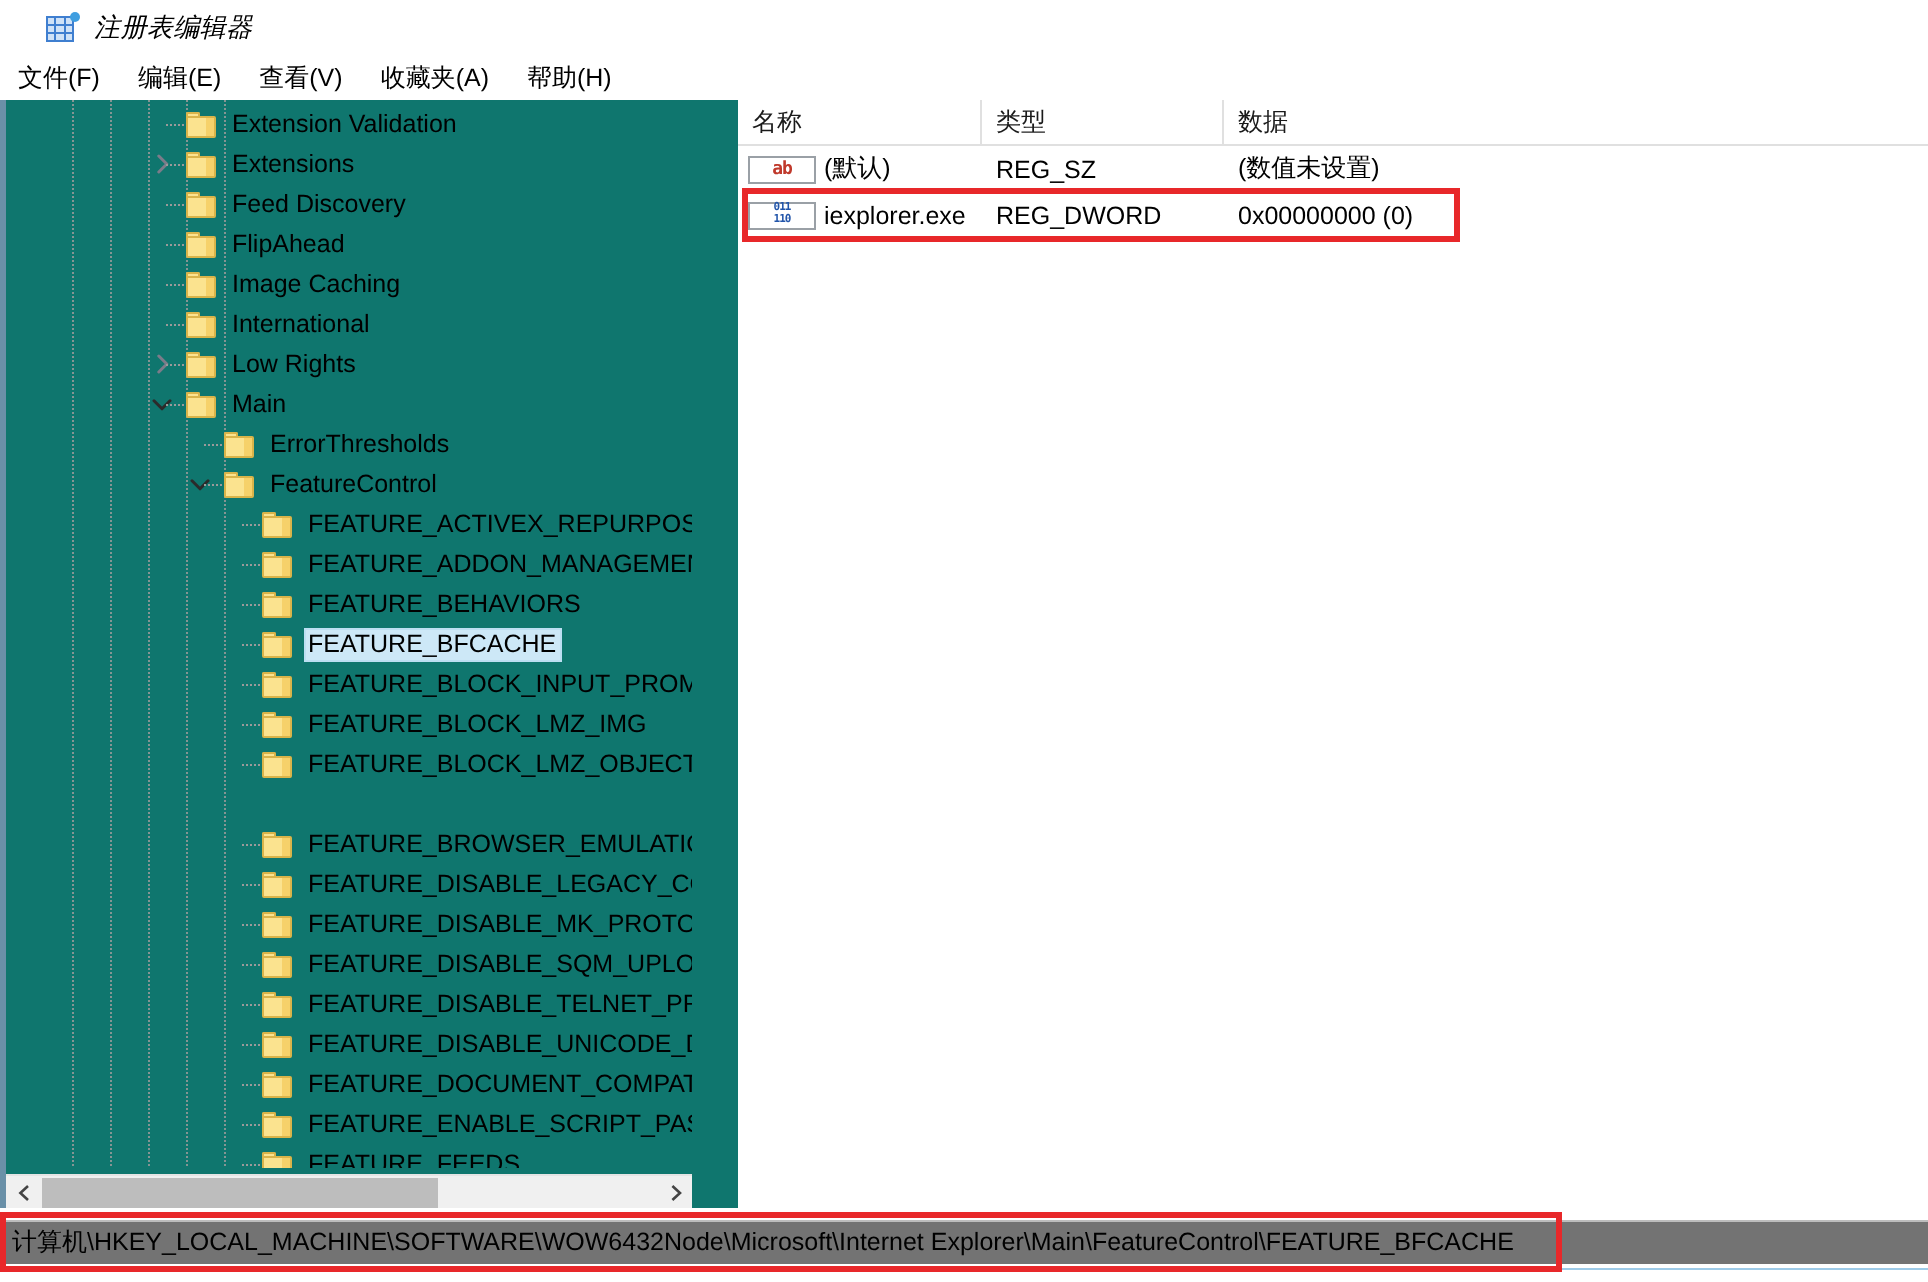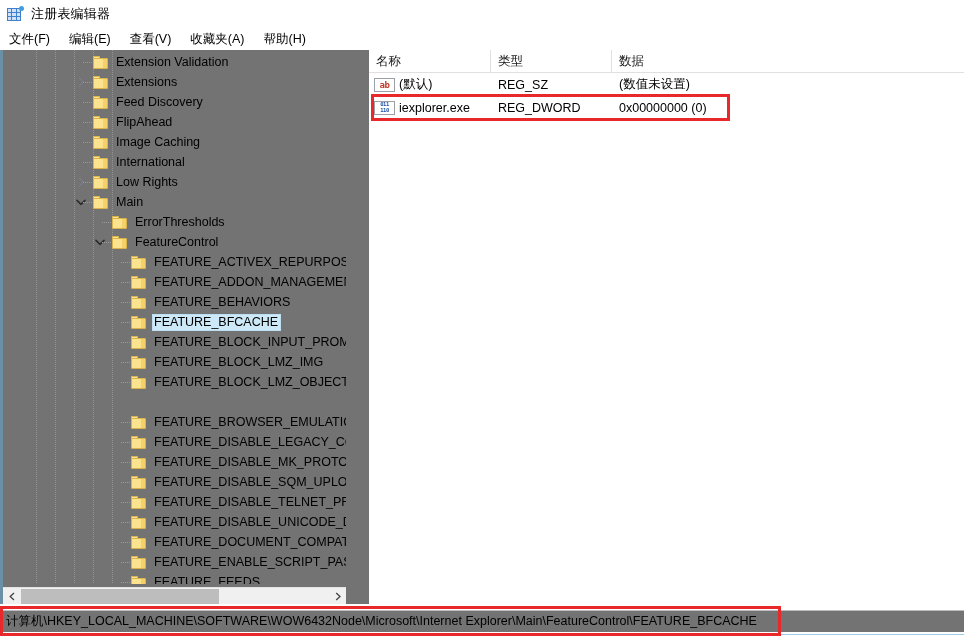--- a/index.html
+++ b/index.html
@@ -14,26 +14,27 @@
   #app {
     position: relative;
     width: 964px;
     height: 641px;
     background: #ffffff;
   }
 
   
   .titlebar {
     position: absolute;
-    left: 0; top: 0;
+    left: 16px; top: 0;
     width: 853px; height: 28px;
     background: #ffffff;
     display: flex;
     align-items: center;
     padding-left: 7px;
+    font-style: italic;
   }
   .title-icon {
     width: 16px; height: 16px;
     position: relative;
     flex: 0 0 auto;
     margin-right: 8px;
   }
   .title-icon .grid {
     position: absolute;
     left: 0; top: 2px;
@@ -97,21 +98,21 @@
     width: 3px; height: 554px;
     background: #6a90a8;
   }
 
   
   .treepane {
     position: absolute;
     left: 3px; top: 0;
     width: 396px;
     height: 554px;
-    background: #737373;
+    background: #0f766e;
     overflow: hidden;
     border-right: 4px solid #000000;
   }
   .tree-viewport {
     position: absolute;
     left: 0; top: 0;
     width: 343px;
     height: 534px;
     overflow: hidden;
   }
@@ -290,21 +291,21 @@
   .lc {
     position: absolute;
     display: flex;
     align-items: center;
     height: 23px;
     white-space: nowrap;
   }
 
   .val-icon {
     position: relative;
-    width: 21px; height: 14px;
+    width: 34px; height: 14px;
     flex: 0 0 auto;
     margin-right: 4px;
     background: #ffffff;
     border: 1px solid #9aa0a6;
   }
   .val-icon .inner {
     position: absolute;
     left: 0; top: 0; right: 0; bottom: 0;
     display: flex;
     align-items: center;

